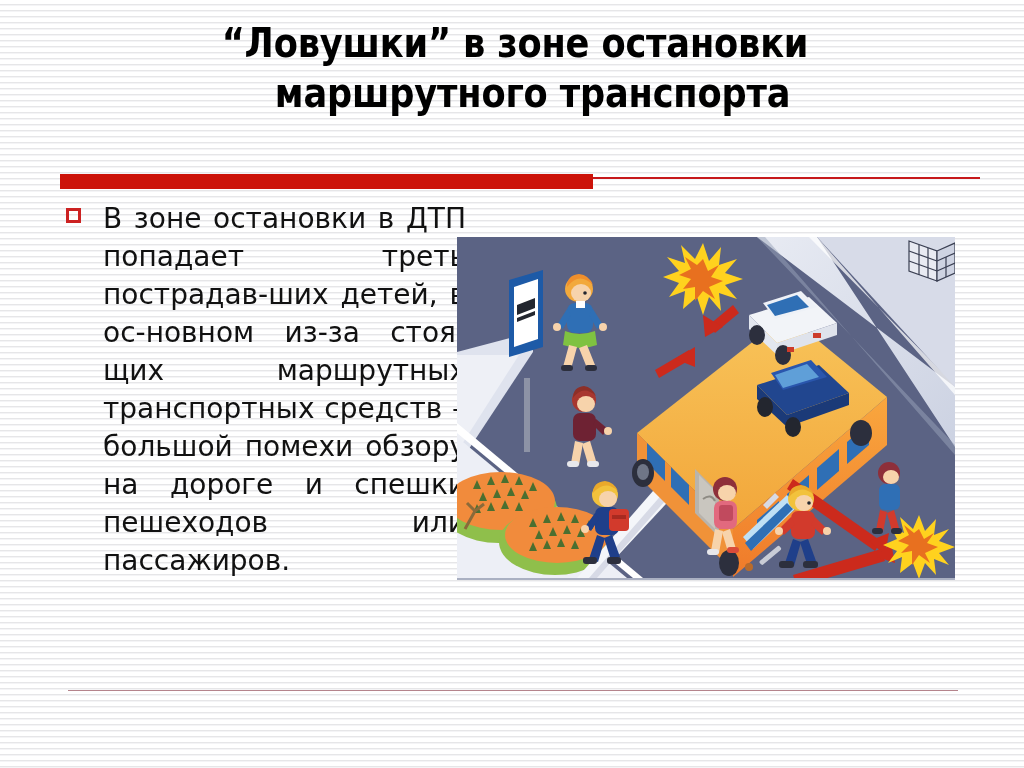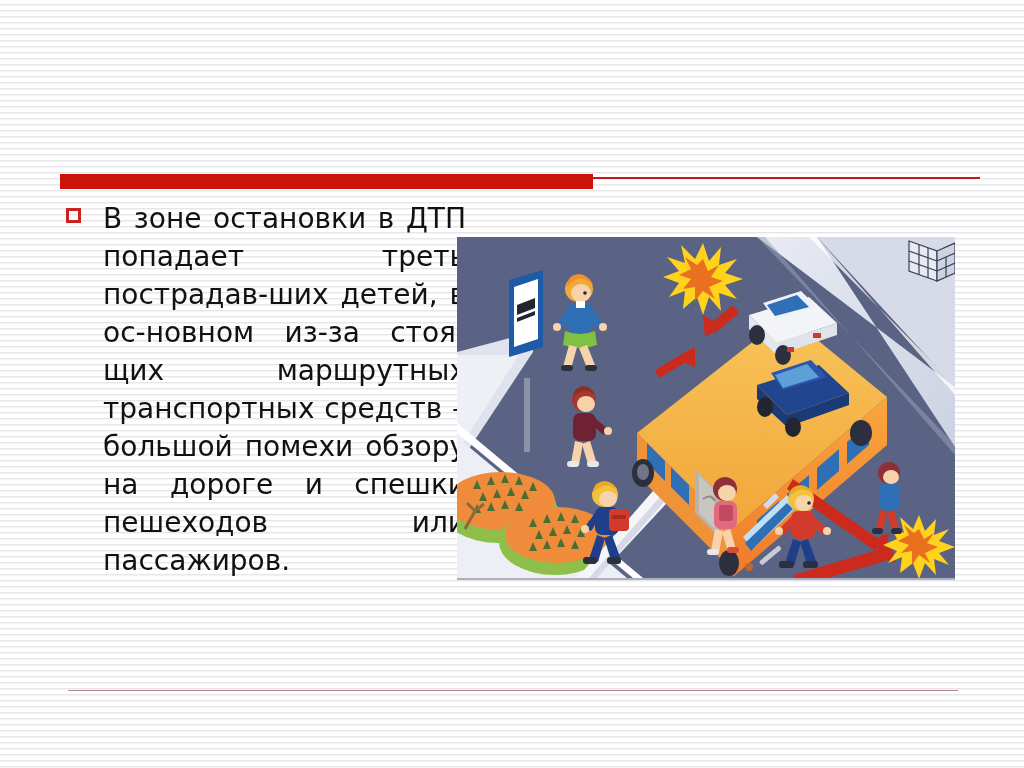--- a/index.html
+++ b/index.html
@@ -140,20 +140,24 @@
     width: 498px;
     height: 2px;
     background: #aab0c2;
   }
 </style>
 </head>
 <body>
 
 <div class="slide">
 
+  <div class="title-block">
+    <div class="title-line l1">“Ловушки” в зоне остановки</div>
+    <div class="title-line l2">маршрутного транспорта</div>
+  </div>
 
   <div class="divider-wrap">
     <div class="divider-thin"></div>
     <div class="divider-thick"></div>
   </div>
 
   <div class="body-block">
     <span class="bullet-marker"></span>
     <div class="body-text">В зоне остановки в ДТП попадает треть пострадав-ших детей, в ос-новном из-за стоя-щих маршрутных транспортных средств – большой помехи обзору на дороге и спешки пешеходов или пассажиров.</div>
   </div>

